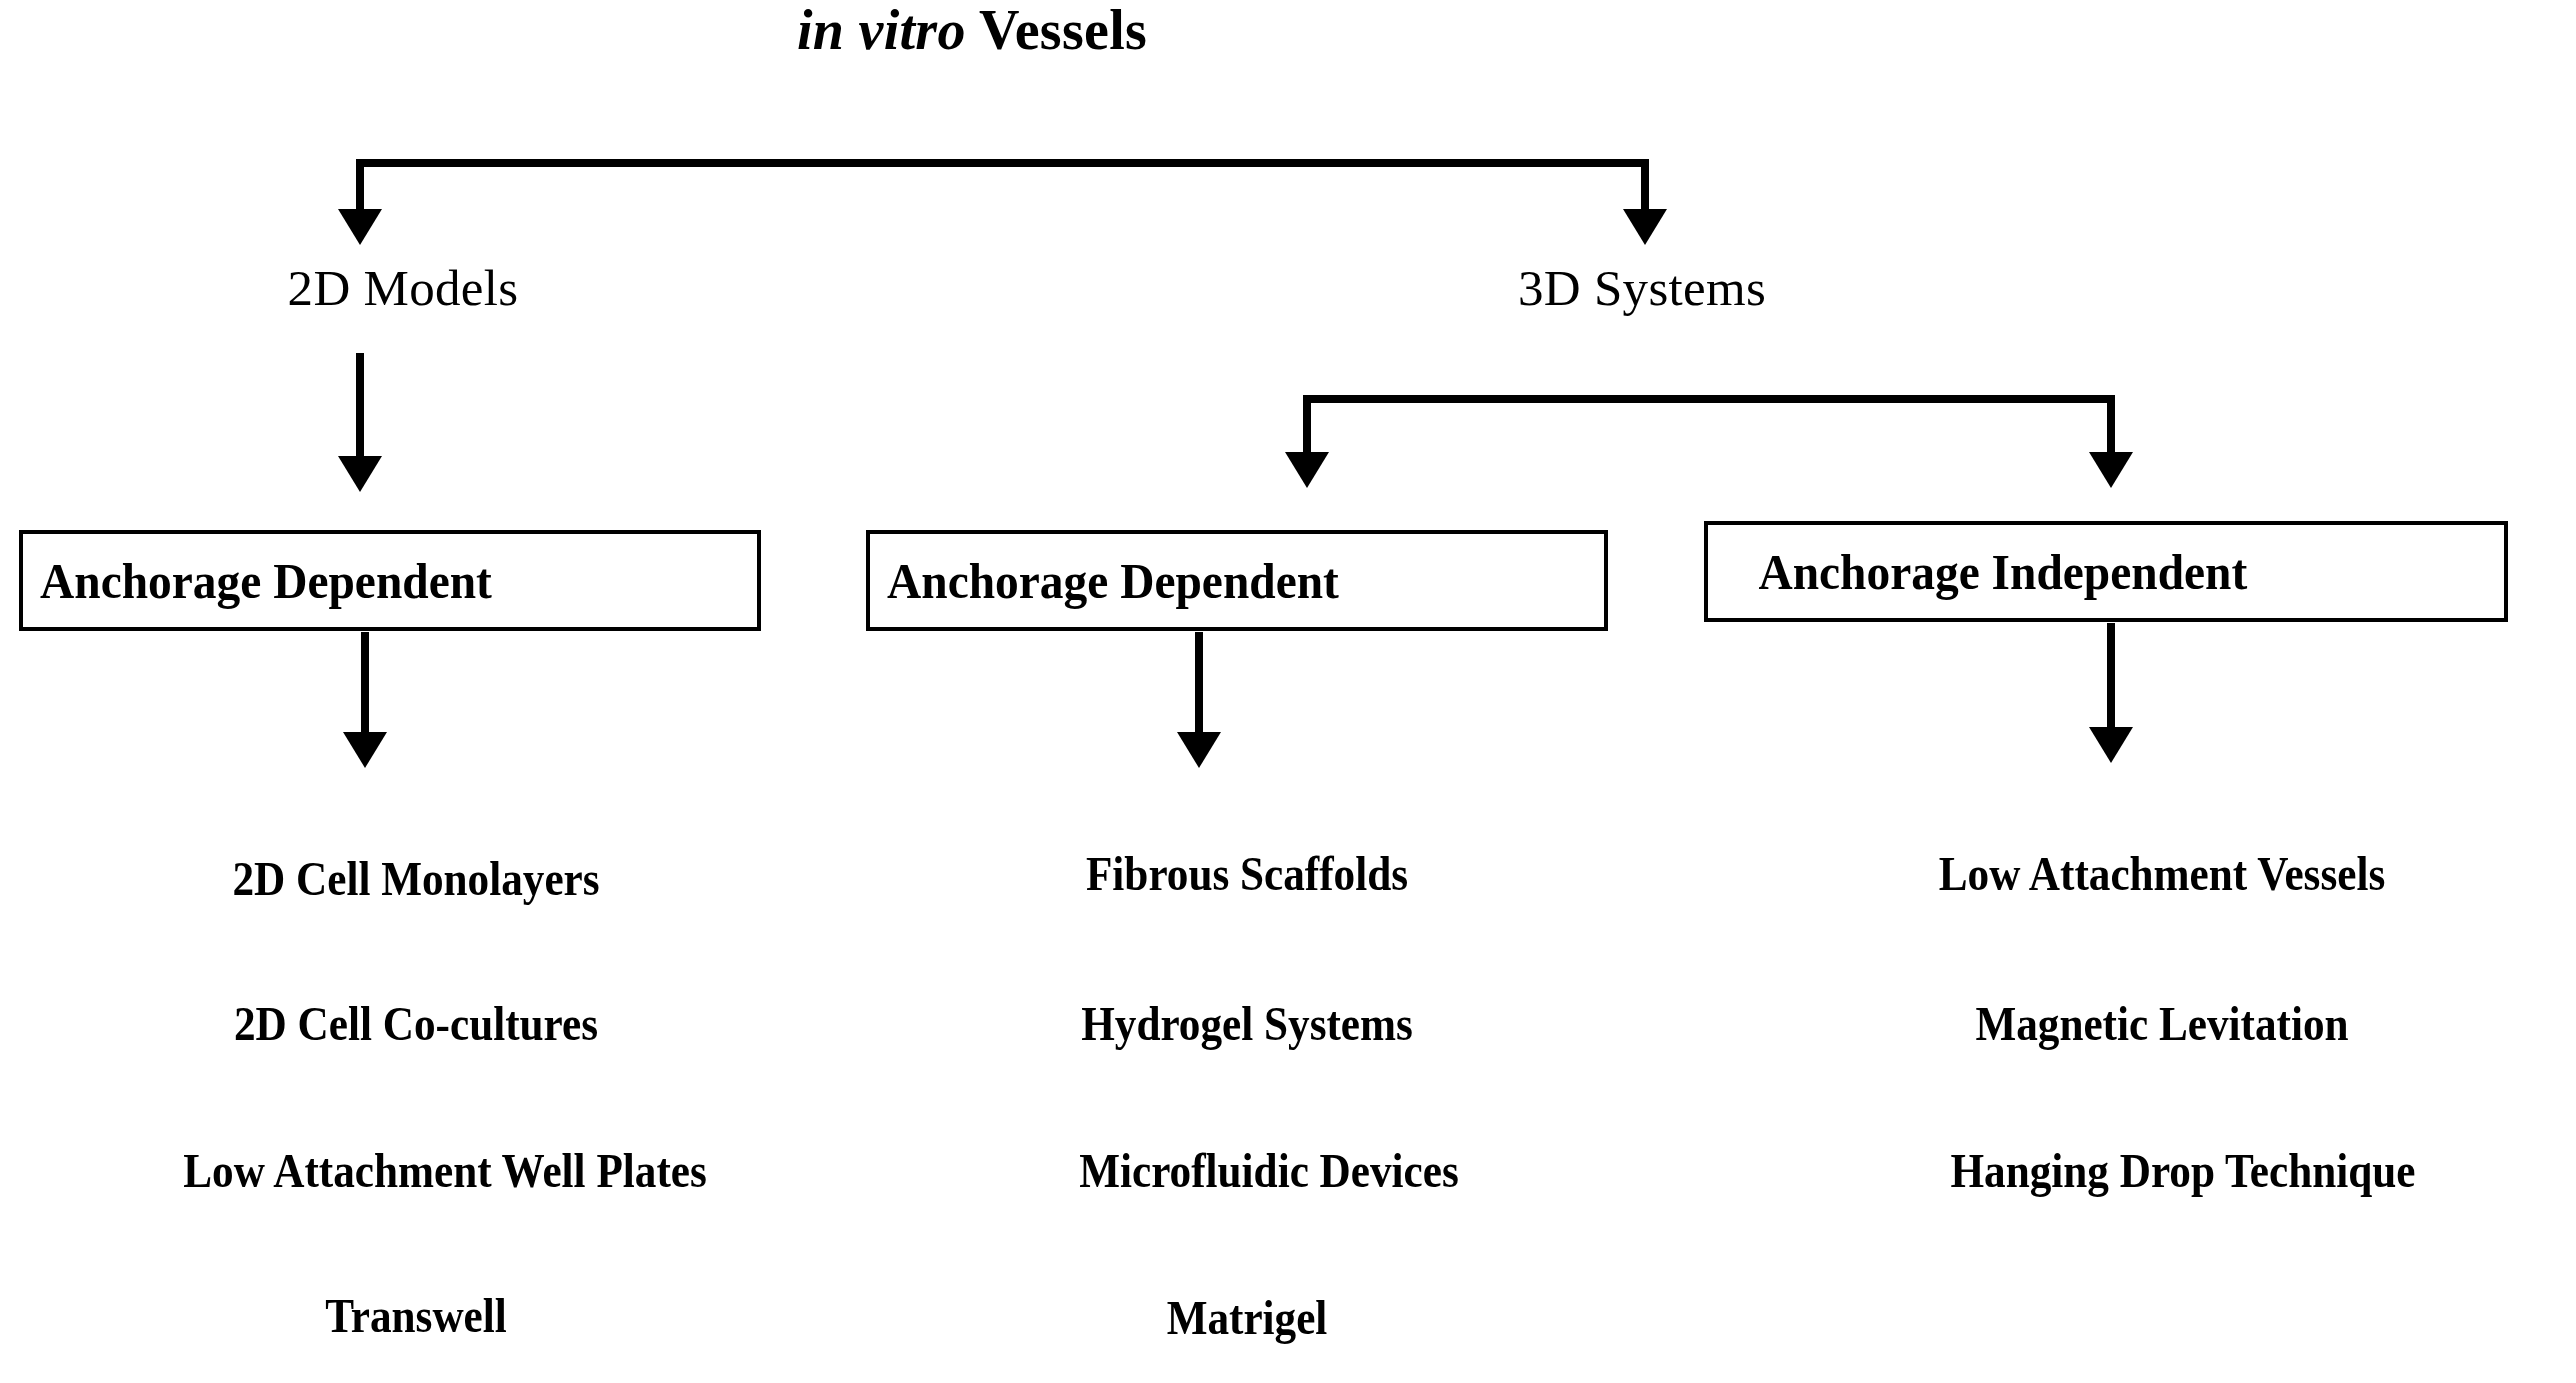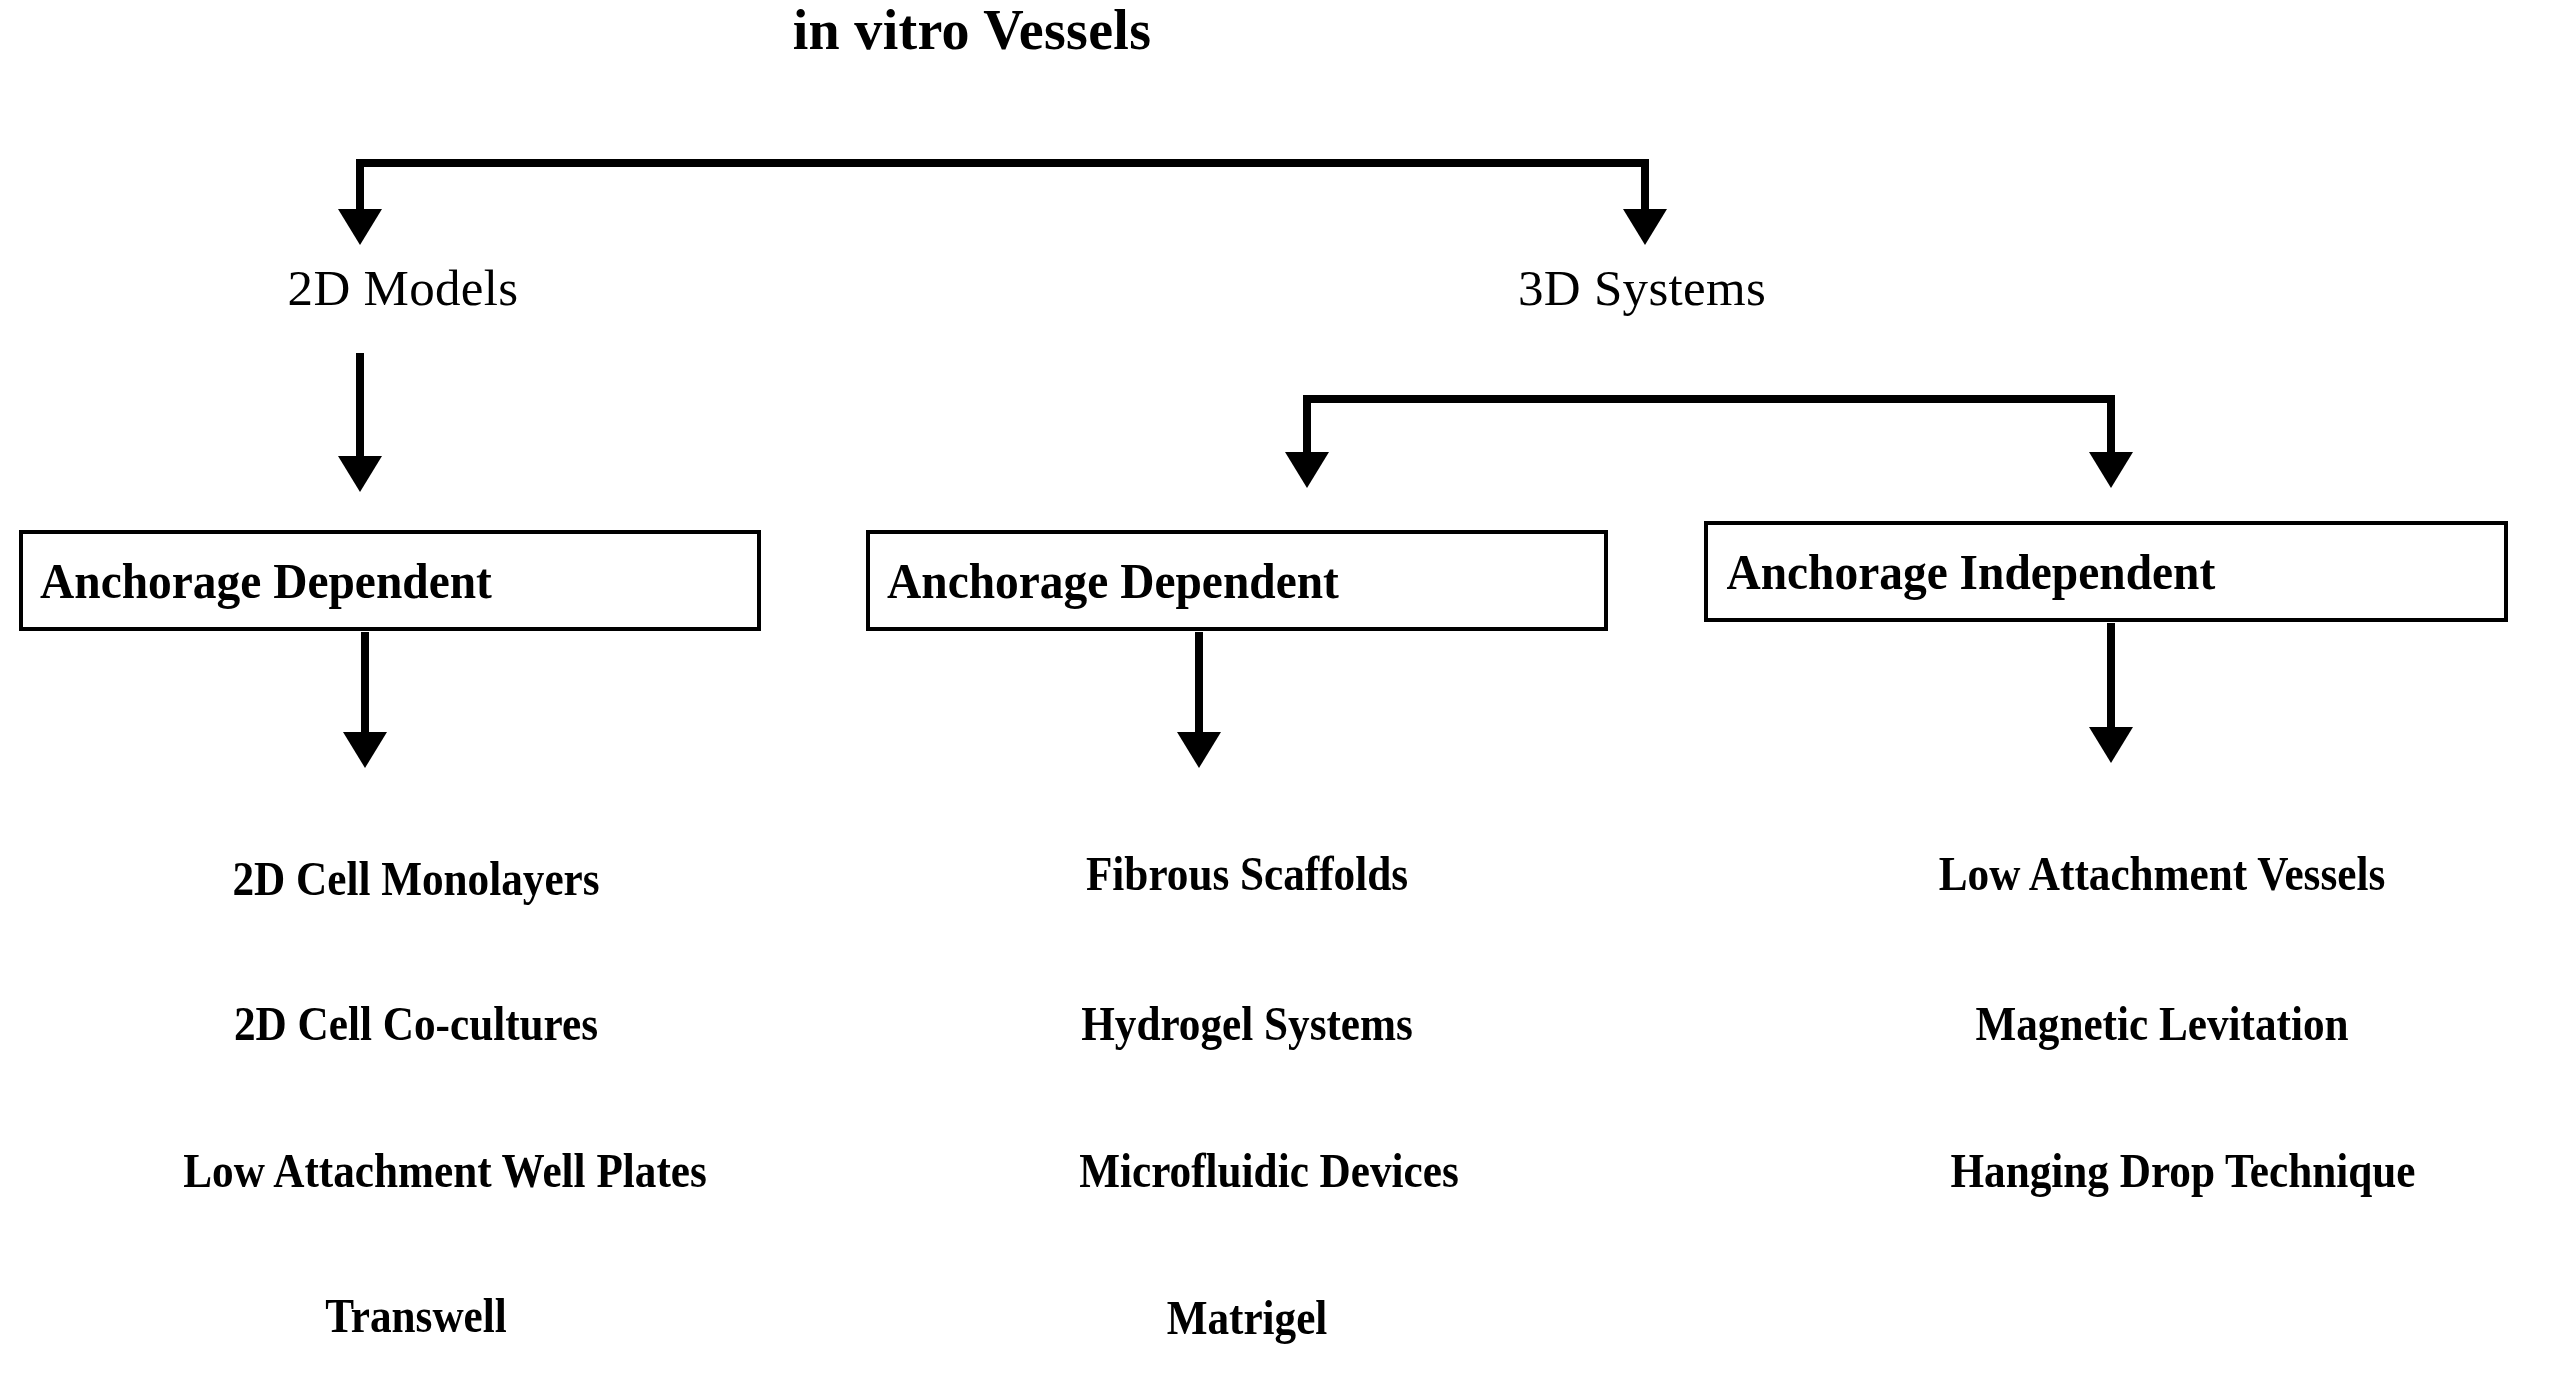--- a/index.html
+++ b/index.html
@@ -22,21 +22,21 @@
     text-align:center;
     white-space:nowrap;
     transform:translateX(-50%);
     line-height:1;
   }
   .title{
     font-size:56px;
     font-weight:700;
     letter-spacing:0.3px;
   }
-  .title .it{font-weight:700;text-align:center;}
+  .title .it{font-style:italic;font-weight:700;text-align:center;}
   .level1{
     font-size:51px;
     font-weight:400;
     letter-spacing:0.3px;
   }
   .boxlabel{
     font-size:51px;
     font-weight:700;
     letter-spacing:0px;
     transform:scaleX(0.93);
@@ -109,21 +109,21 @@
   <div class="arrowhead" style="left:2111px; top:452px;"></div>
 
   <div class="nodebox" style="left:19px; top:530px; width:742px; height:101px;">
     <span class="boxlabel">Anchorage Dependent</span>
   </div>
 
   <div class="nodebox" style="left:866px; top:530px; width:742px; height:101px;">
     <span class="boxlabel">Anchorage Dependent</span>
   </div>
 
-  <div class="nodebox" style="left:1704px; top:521px; width:804px; height:101px;">
+  <div class="nodebox" style="left:1704px; top:521px; width:804px; height:101px;padding-left:32px;">
     <span class="boxlabel">Anchorage Independent</span>
   </div>
 
   <div class="vline" style="left:361px; top:632px; height:106px;"></div>
   <div class="arrowhead" style="left:365px; top:732px;"></div>
 
   <div class="vline" style="left:1195px; top:632px; height:106px;"></div>
   <div class="arrowhead" style="left:1199px; top:732px;"></div>
 
   <div class="vline" style="left:2107px; top:623px; height:109px;"></div>

